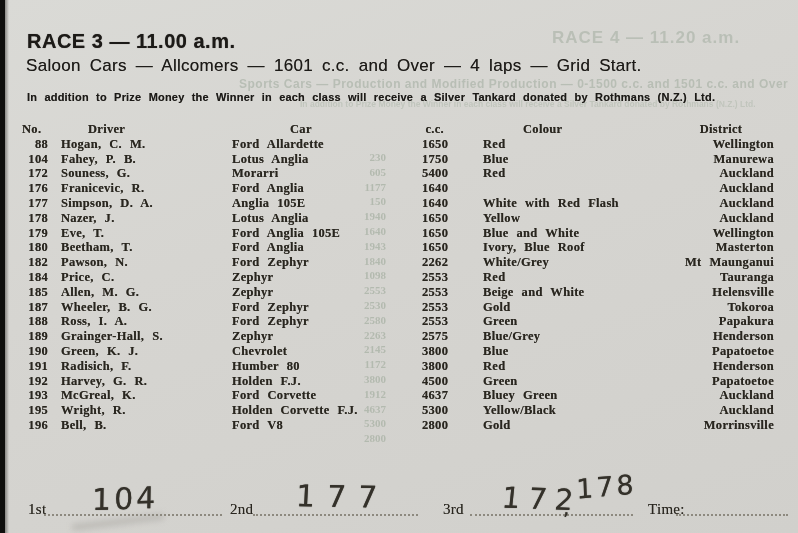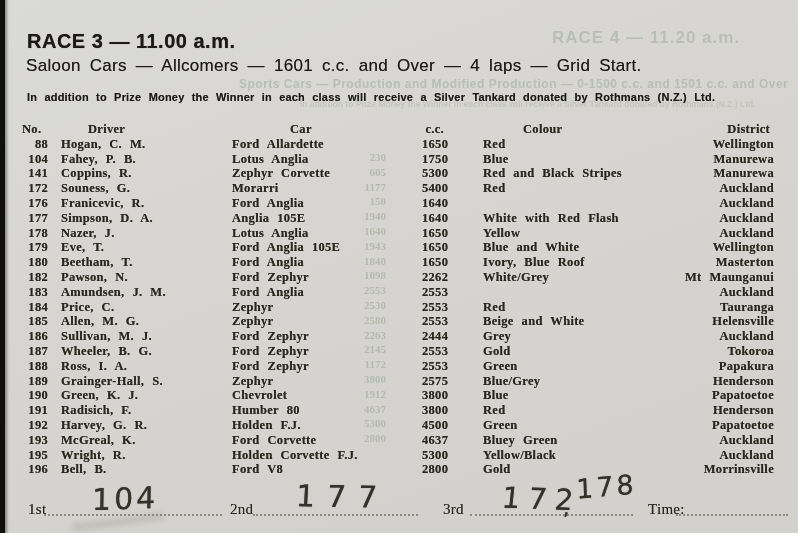--- a/index.html
+++ b/index.html
@@ -38,21 +38,21 @@
   #entry-table th,#entry-table td{
     padding:0;font-weight:700;font-size:12.5px;line-height:14.8px;color:#29261f;
     white-space:nowrap;letter-spacing:.3px;word-spacing:4.5px;
     text-shadow:0 0 .6px rgba(41,38,31,.6);
   }
   .th-no{text-align:left;margin-left:28px;}
   .th-driver{text-align:left;padding-left:38px !important;}
   .th-car{text-align:left;padding-left:64px !important;}
   .th-cc{text-align:right;padding-right:4px !important;}
   .th-colour{text-align:left;padding-left:75px !important;}
-  .th-district{text-align:right;padding-right:6px !important;}
+  .th-district{text-align:center;padding-right:6px !important;}
   .td-no{text-align:right;padding-right:2px !important;}
   .td-driver{padding-left:11px !important;}
   .td-car{padding-left:6px !important;}
   .td-cc{text-align:right;padding-right:4px !important;margin-top:10px;}
   .td-colour{padding-left:35px !important;}
   .td-district{text-align:right;padding-right:2px !important;}
 
   
   .res-label{position:absolute;font-size:15px;font-weight:400;color:#29261f;
              letter-spacing:.3px;text-shadow:0 0 .6px rgba(41,38,31,.6);}
@@ -134,28 +134,20 @@
     </tr>
         <tr>
       <td class="td-no">104</td>
       <td class="td-driver">Fahey, P. B.</td>
       <td class="td-car">Lotus Anglia</td>
       <td class="td-cc">1750</td>
       <td class="td-colour">Blue</td>
       <td class="td-district">Manurewa</td>
     </tr>
         <tr>
-      <td class="td-no">141</td>
-      <td class="td-driver">Coppins, R.</td>
-      <td class="td-car">Zephyr Corvette</td>
-      <td class="td-cc">5300</td>
-      <td class="td-colour">Red and Black Stripes</td>
-      <td class="td-district">Manurewa</td>
-    </tr>
-        <tr>
       <td class="td-no">172</td>
       <td class="td-driver">Souness, G.</td>
       <td class="td-car">Morarri</td>
       <td class="td-cc">5400</td>
       <td class="td-colour">Red</td>
       <td class="td-district">Auckland</td>
     </tr>
         <tr>
       <td class="td-no">176</td>
       <td class="td-driver">Franicevic, R.</td>
@@ -198,50 +190,34 @@
     </tr>
         <tr>
       <td class="td-no">182</td>
       <td class="td-driver">Pawson, N.</td>
       <td class="td-car">Ford Zephyr</td>
       <td class="td-cc">2262</td>
       <td class="td-colour">White/Grey</td>
       <td class="td-district">Mt Maunganui</td>
     </tr>
         <tr>
-      <td class="td-no">183</td>
-      <td class="td-driver">Amundsen, J. M.</td>
-      <td class="td-car">Ford Anglia</td>
-      <td class="td-cc">2553</td>
-      <td class="td-colour"></td>
-      <td class="td-district">Auckland</td>
-    </tr>
-        <tr>
       <td class="td-no">184</td>
       <td class="td-driver">Price, C.</td>
       <td class="td-car">Zephyr</td>
       <td class="td-cc">2553</td>
       <td class="td-colour">Red</td>
       <td class="td-district">Tauranga</td>
     </tr>
         <tr>
       <td class="td-no">185</td>
       <td class="td-driver">Allen, M. G.</td>
       <td class="td-car">Zephyr</td>
       <td class="td-cc">2553</td>
       <td class="td-colour">Beige and White</td>
       <td class="td-district">Helensville</td>
-    </tr>
-        <tr>
-      <td class="td-no">186</td>
-      <td class="td-driver">Sullivan, M. J.</td>
-      <td class="td-car">Ford Zephyr</td>
-      <td class="td-cc">2444</td>
-      <td class="td-colour">Grey</td>
-      <td class="td-district">Auckland</td>
     </tr>
         <tr>
       <td class="td-no">187</td>
       <td class="td-driver">Wheeler, B. G.</td>
       <td class="td-car">Ford Zephyr</td>
       <td class="td-cc">2553</td>
       <td class="td-colour">Gold</td>
       <td class="td-district">Tokoroa</td>
     </tr>
         <tr>

